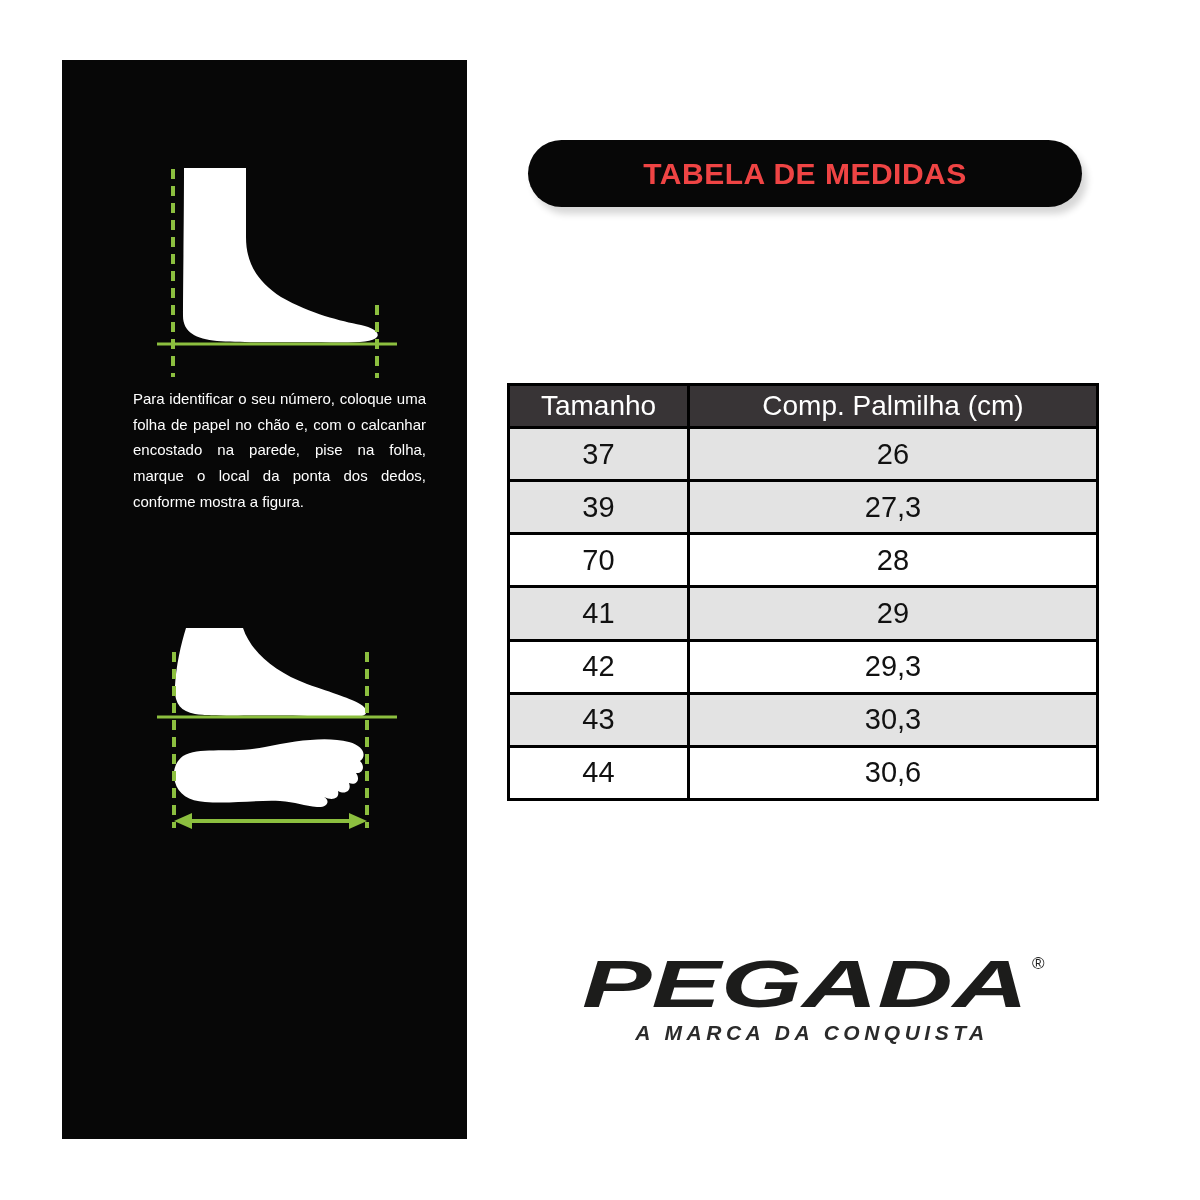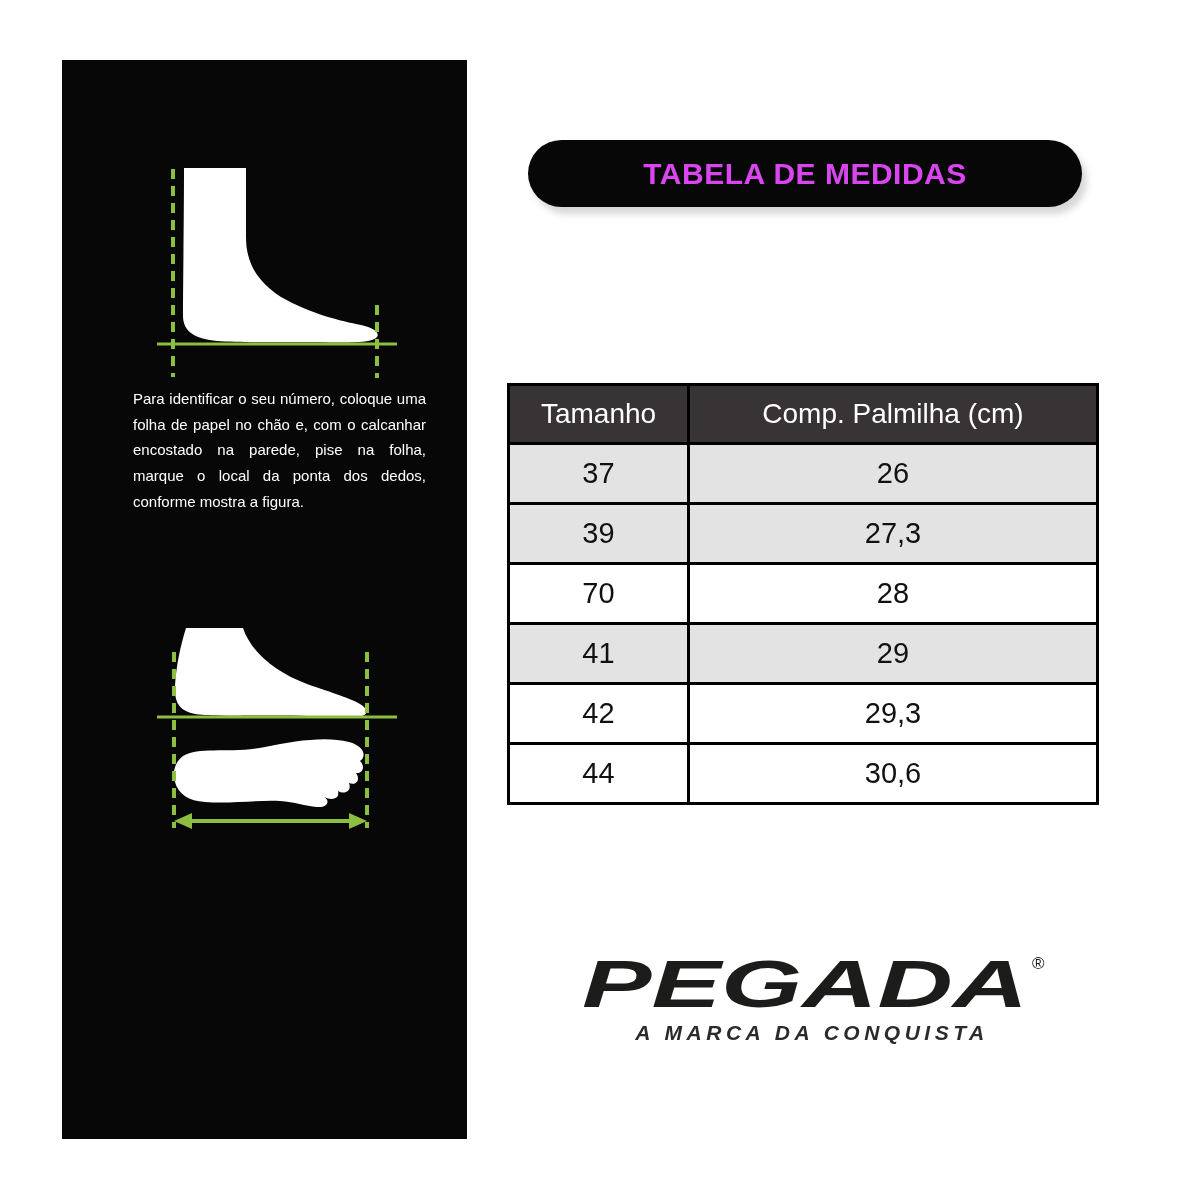--- a/index.html
+++ b/index.html
@@ -35,29 +35,29 @@
   .para-1{top:326px;}
   .para-2{top:793px;}
   
   .title-pill{
     position:absolute;left:528px;top:140px;width:554px;height:67px;
     background:#070707;border-radius:34px;
     display:flex;align-items:center;justify-content:center;
     box-shadow:5px 7px 7px rgba(0,0,0,0.16);
   }
   .title-pill span{
-    color:#d946ef;font-size:30px;font-weight:bold;letter-spacing:0.5px;
+    color:#ef4444;font-size:30px;font-weight:bold;letter-spacing:0.5px;
   }
   
   table.size-table{
     position:absolute;left:507px;top:383px;width:592px;height:418px;
     border-collapse:collapse;table-layout:fixed;
   }
   .size-table th,.size-table td{
-    border:3px solid #000000;text-align:center;vertical-align:middle;padding:12px;
+    border:3px solid #000000;text-align:center;vertical-align:middle;padding:4px;
   }
   .size-table th{
     background:var(--table-header-bg);color:#ffffff;font-weight:normal;font-size:28px;
   }
   .size-table td{
     color:var(--ink);font-size:29px;background:#ffffff;
   }
   .size-table tr.alt td{background:var(--row-alt);text-align:center;}
   
   .brand{position:absolute;left:540px;top:943px;width:530px;height:110px;}
@@ -157,20 +157,24 @@
         <td>28</td>
       </tr>
       <tr class="alt">
         <td>41</td>
         <td>29</td>
       </tr>
       <tr>
         <td>42</td>
         <td>29,3</td>
       </tr>
+      <tr class="alt">
+        <td>43</td>
+        <td>30,3</td>
+      </tr>
       <tr>
         <td>44</td>
         <td>30,6</td>
       </tr>
     </tbody>
   </table>
 
   <svg class="brand" width="530" height="110" viewBox="0 0 530 110">
     <text class="logo-text" x="265" y="64" text-anchor="middle" textLength="446" lengthAdjust="spacingAndGlyphs">PEGADA</text>
     <text class="registered-text" x="492" y="26">®</text>

